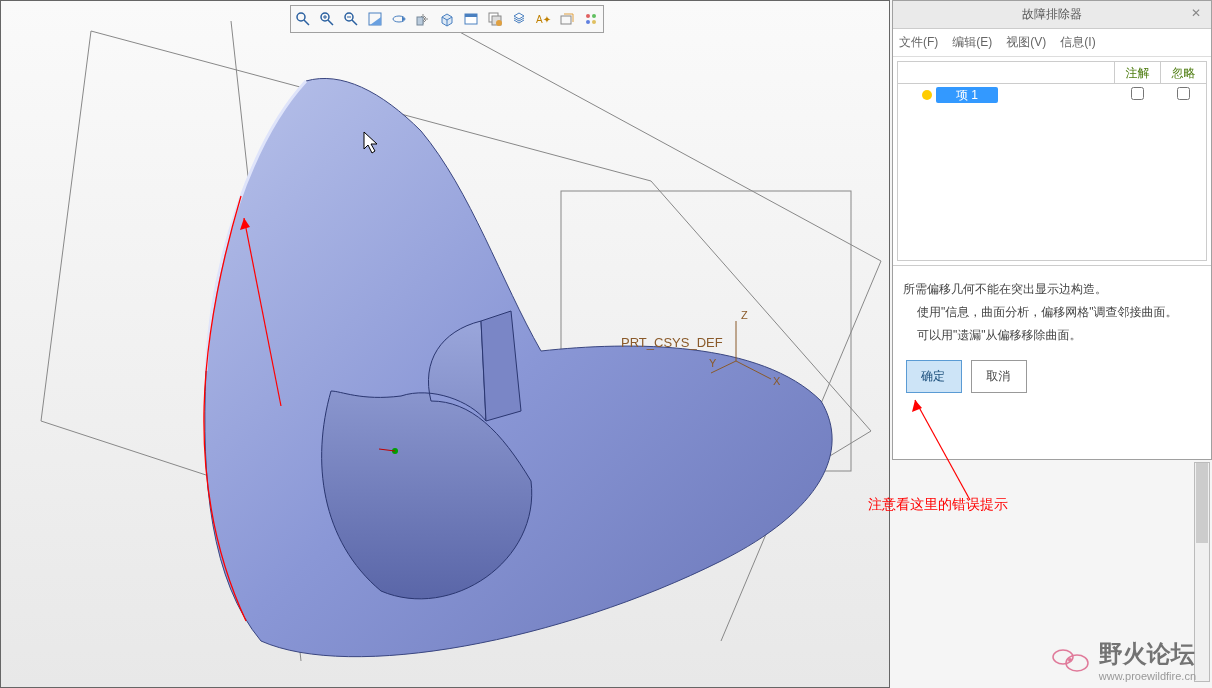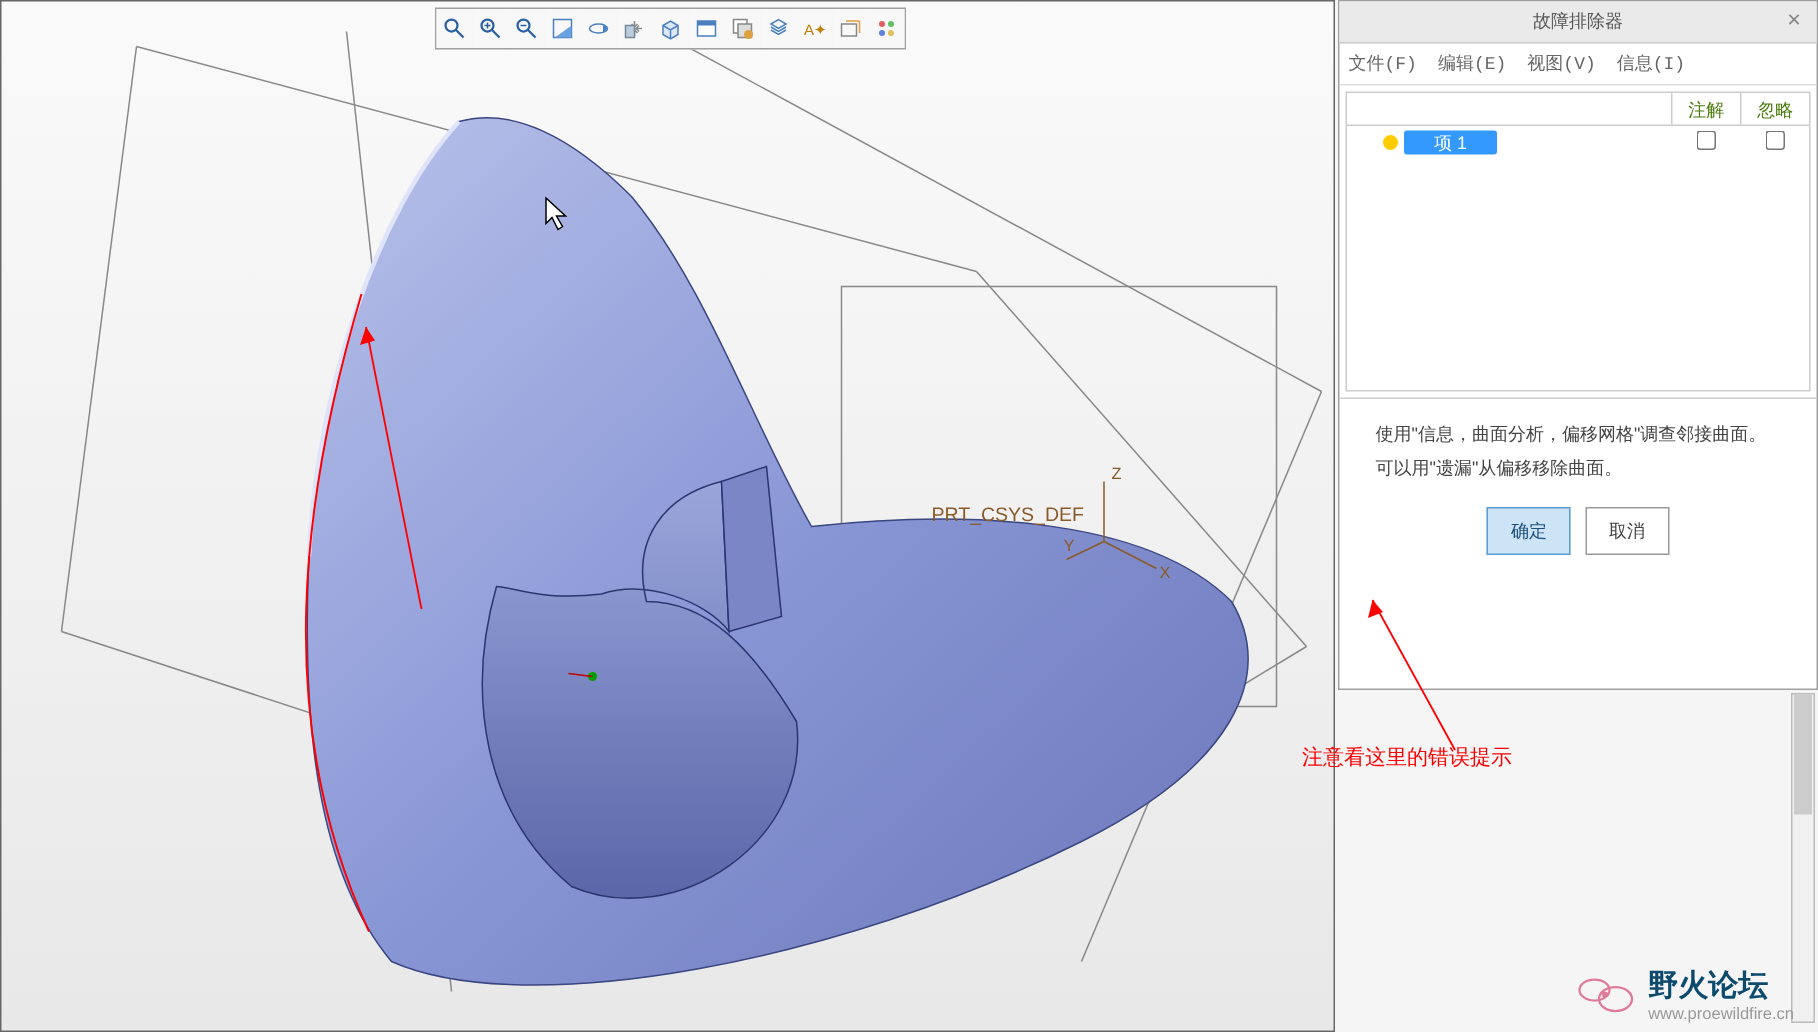--- a/index.html
+++ b/index.html
@@ -60,21 +60,20 @@
     color: #888;
     cursor: pointer;
   }
   .panel-menu {
     height: 28px;
     display: flex; align-items: center;
     padding: 0 6px;
     gap: 14px;
     color: #666;
     border-bottom: 1px solid #ddd;
-    font-family: Liberation Mono, monospace;
   }
   .tree-area {
     flex: 0 0 200px;
     border: 1px solid #ccc;
     margin: 4px;
     position: relative;
     overflow: auto;
   }
   .tree-header {
     position: sticky; top:0;
@@ -94,41 +93,41 @@
   input[type=checkbox] { width:13px; height:13px; }
   .help-area {
     flex: 1;
     border-top: 1px solid #ccc;
     padding: 12px 10px 8px 10px;
     color: #444;
     line-height: 1.9;
     position: relative;
   }
   .help-area .indent { padding-left: 14px; }
-  .btnrow { text-align: center; margin-top: 14px;}
+  .btnrow { margin-top: 14px;}
   .btn {
     display:inline-block; min-width:56px; padding: 4px 14px;
     border: 1px solid #999; background:#fff;
     cursor:pointer;
     margin: 0 3px;
   }
   .btn.primary { background:#cde4f7; border-color:#5a9bd4; color:#1a4d7a;}
   .anno-red { position:absolute; color:#ff0000; font-size:14px; }
   .scroll-stub {
     position:absolute; right:-18px; top:462px; width:16px; height:220px;
     border:1px solid #bbb; background:#f0f0f0;
   }
   .scroll-stub .thumb { position:absolute; left:1px; right:1px; top:0; height:80px; background:#ccc; }
   .watermark {
     position: absolute;
     right: 16px; bottom: 6px;
     display: flex; align-items: center; gap: 8px;
     color: #666; font-size: 13px;
   }
-  .watermark .t1 { color:#0c4a6e; font-size:20px; font-weight:bold;}
+  .watermark .t1 { color:#737373; font-size:24px; font-weight:bold;}
   .watermark .t2 { color:#999; font-size:11px;}
   .butterfly { width:40px; height:30px; }
 </style>
 </head>
 <body>
 
 <div class="viewport">
 
   <svg width="890" height="688" style="position:absolute;left:0;top:0;">
 
@@ -308,20 +307,21 @@
       <div class="col">注解</div>
       <div class="col">忽略</div>
     </div>
     <div class="tree-row child">
       <span class="label"><span class="sun"></span><span class="highlight">项 1</span></span>
       <span class="cell"><input type="checkbox" style=""></span>
       <span class="cell"><input type="checkbox" style=""></span>
     </div>
   </div>
   <div class="help-area">
+    <div>所需偏移几何不能在突出显示边构造。</div>
     <div class="indent">使用"信息，曲面分析，偏移网格"调查邻接曲面。</div>
     <div class="indent">可以用"遗漏"从偏移移除曲面。</div>
     <div class="btnrow">
       <span class="btn primary">确定</span>
       <span class="btn">取消</span>
     </div>
   </div>
 </div>
 
 <svg width="1212" height="688" style="position:absolute;left:0;top:0;pointer-events:none;">

